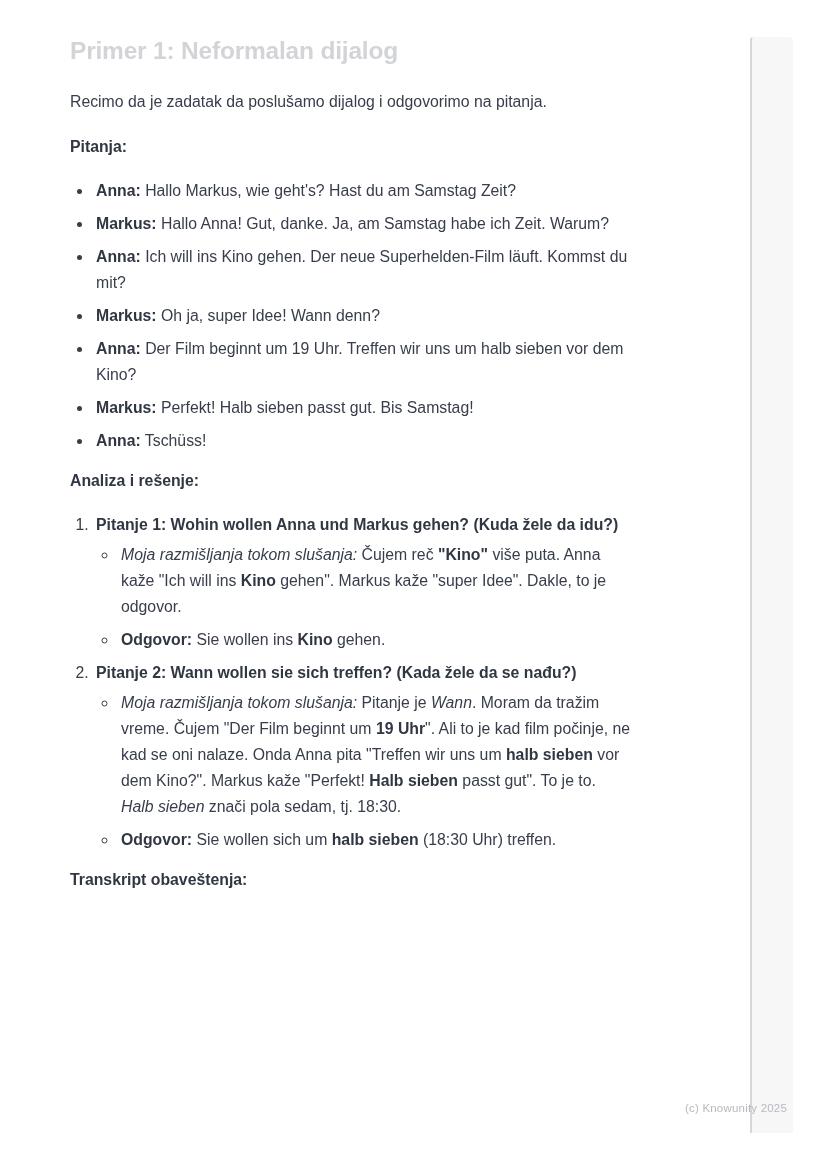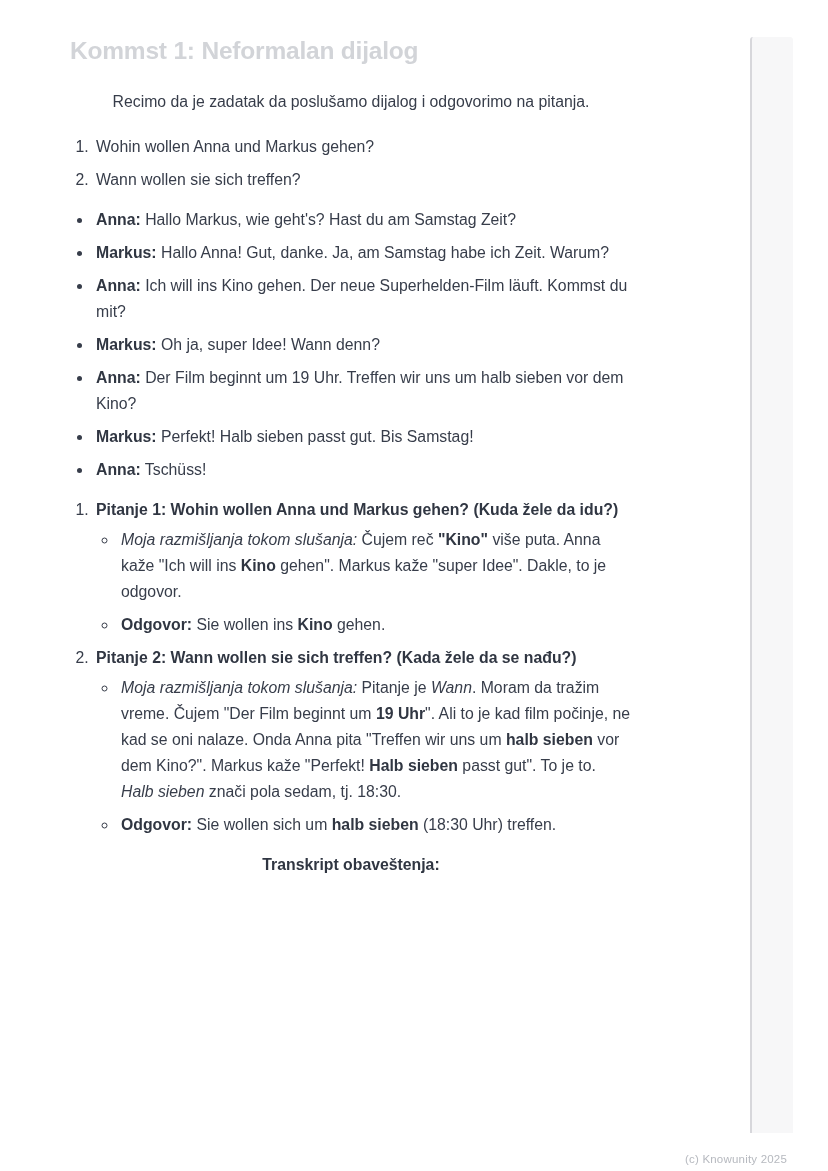--- a/index.html
+++ b/index.html
@@ -19,65 +19,63 @@
     line-height: 26px;
   }
   h2.section-heading {
     font-size: 24.5px;
     line-height: 29px;
     font-weight: 700;
     color: #d2d4d8;
     letter-spacing: -0.2px;
     margin: 0 0 24px 0;
   }
-  main.doc p { margin: 0 0 19px 0; text-align: center; }
+  main.doc p { margin: 0 0 19px 0; }
   main.doc p.label { font-weight: 700; margin: 0 0 18px 0; color: #30364299; color: #303642; }
   main.doc ol, main.doc ul { margin: 0 0 14px 0; padding-left: 23px; }
   main.doc li { margin-bottom: 7px; padding-left: 3px; }
   main.doc ul.nested { margin: 4px 0 0 0; padding-left: 22px; }
   main.doc b { font-weight: 700; color: #303642; }
   main.doc i { font-style: italic; }
   .page-strip {
     position: absolute;
     left: 750px; top: 37px;
     width: 41px; height: 1096px;
     background: #f7f7f8;
     border-left: 2px solid #d7d7db;
     border-radius: 3px 3px 0 0;
   }
   .copyright {
     position: absolute;
-    left: 685px; top: 1152px;
+    left: 685px; top: 1101px;
     font-size: 11.5px;
     line-height: 14px;
     letter-spacing: 0.2px;
     color: #b6b9bf;
     z-index: 2;
     white-space: nowrap;
   }
 </style>
 </head>
 <body>
 
 <main class="doc">
-    <h2 class="section-heading">Kommst 1: Neformalan dijalog</h2>
+    <h2 class="section-heading">Primer 1: Neformalan dijalog</h2>
     <p>Recimo da je zadatak da poslušamo dijalog i odgovorimo na pitanja.</p>
-    <ol>
-      <li>Wohin wollen Anna und Markus gehen?</li>
-      <li>Wann wollen sie sich treffen?</li>
-    </ol>
+    <p class="label"><b>Pitanja:</b></p>
     <ul>
       <li><b>Anna:</b> Hallo Markus, wie geht's? Hast du am Samstag Zeit?</li>
       <li><b>Markus:</b> Hallo Anna! Gut, danke. Ja, am Samstag habe ich Zeit. Warum?</li>
       <li><b>Anna:</b> Ich will ins Kino gehen. Der neue Superhelden-Film läuft. Kommst du mit?</li>
       <li><b>Markus:</b> Oh ja, super Idee! Wann denn?</li>
       <li><b>Anna:</b> Der Film beginnt um 19 Uhr. Treffen wir uns um halb sieben vor dem Kino?</li>
       <li><b>Markus:</b> Perfekt! Halb sieben passt gut. Bis Samstag!</li>
       <li><b>Anna:</b> Tschüss!</li>
     </ul>
+    <p class="label"><b>Analiza i rešenje:</b></p>
     <ol>
       <li><b>Pitanje 1: Wohin wollen Anna und Markus gehen? (Kuda žele da idu?)</b><ul class="nested">
           <li><i>Moja razmišljanja tokom slušanja:</i> Čujem reč <b>"Kino"</b> više puta. Anna kaže "Ich will ins <b>Kino</b> gehen". Markus kaže "super Idee". Dakle, to je odgovor.</li>
           <li><b>Odgovor:</b> Sie wollen ins <b>Kino</b> gehen.</li>
         </ul></li>
       <li><b>Pitanje 2: Wann wollen sie sich treffen? (Kada žele da se nađu?)</b><ul class="nested">
           <li><i>Moja razmišljanja tokom slušanja:</i> Pitanje je <i>Wann</i>. Moram da tražim vreme. Čujem "Der Film beginnt um <b>19 Uhr</b>". Ali to je kad film počinje, ne kad se oni nalaze. Onda Anna pita "Treffen wir uns um <b>halb sieben</b> vor dem Kino?". Markus kaže "Perfekt! <b>Halb sieben</b> passt gut". To je to. <i>Halb sieben</i> znači pola sedam, tj. 18:30.</li>
           <li><b>Odgovor:</b> Sie wollen sich um <b>halb sieben</b> (18:30 Uhr) treffen.</li>
         </ul></li>
     </ol>

